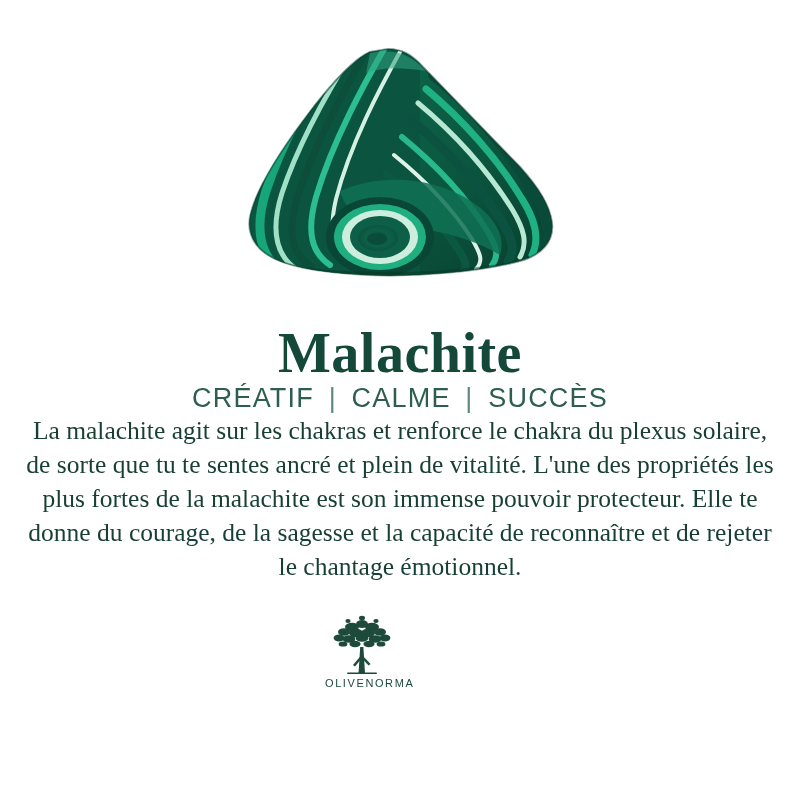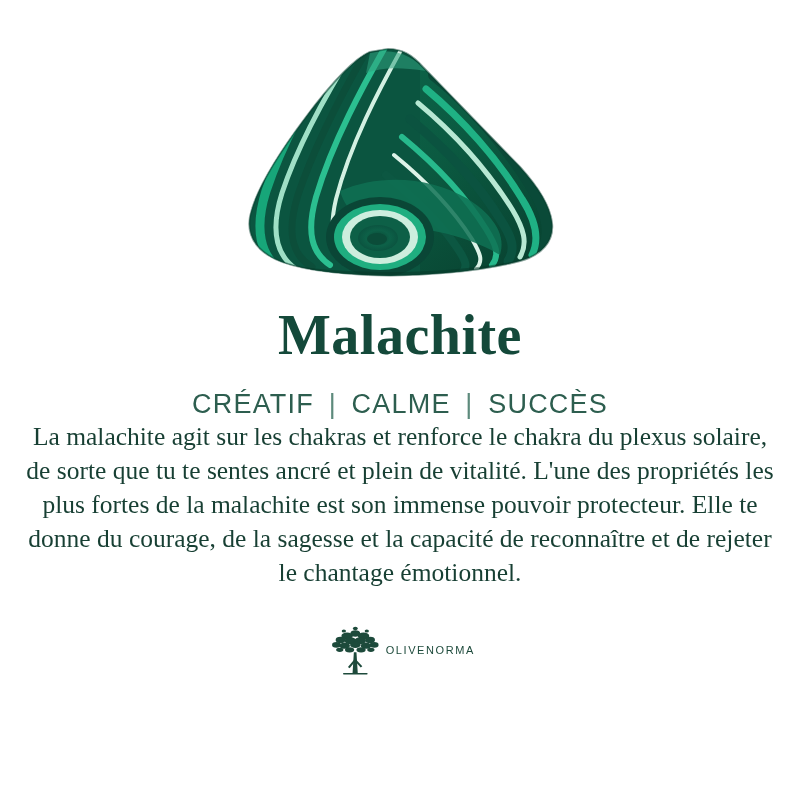--- a/index.html
+++ b/index.html
@@ -28,29 +28,30 @@
     width: 420px;
     height: 280px;
     display: flex;
     align-items: center;
     justify-content: center;
   }
   #stone-svg { display: block; }
 
   
   #title {
+    margin-top: 18px;
     font-family: "Liberation Serif", serif;
     font-weight: bold;
     font-size: 56px;
     line-height: 1.05;
     color: #14493a;
     letter-spacing: 0.5px;
   }
   #keywords {
-    margin-top: 24px;
+    margin-top: 0;
     font-family: "Liberation Sans", sans-serif;
     font-size: 27px;
     letter-spacing: 1.2px;
     color: #2d5e4f;
     text-align: center;
     white-space: nowrap;
   }
   #keywords .sep { color: #5d8a7c; padding: 0 6px; }
   #description {
     width: 762px;
@@ -59,22 +60,22 @@
     line-height: 1.34;
     color: #173f33;
     text-align: center;
   }
 
   
   #logo {
     margin-top: 26px;
     width: 150px;
     display: flex;
-    flex-direction: row;
-    align-items: center;
+    flex-direction: column;
+    align-items: flex-start;
   }
   #logo-tree { display: block; }
   #brand {
     margin-top: 2px;
     font-family: "Liberation Sans", sans-serif;
     font-size: 11px;
     letter-spacing: 1.6px;
     color: #1d4a3b;
     text-align: center;
   }

